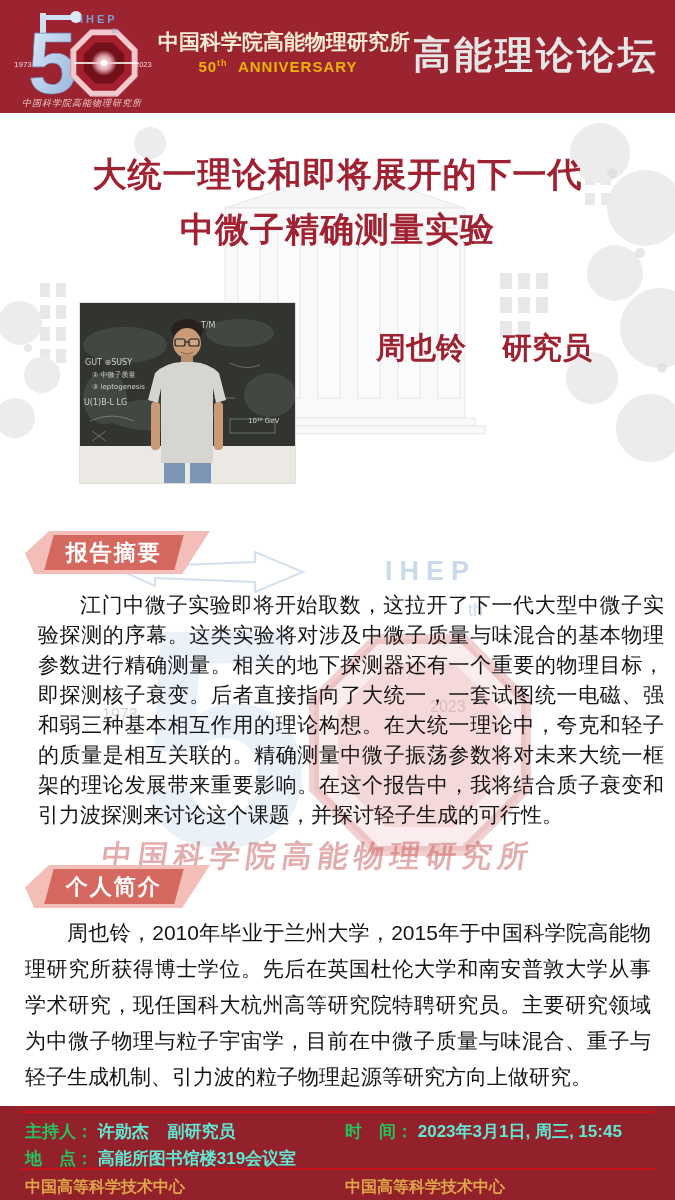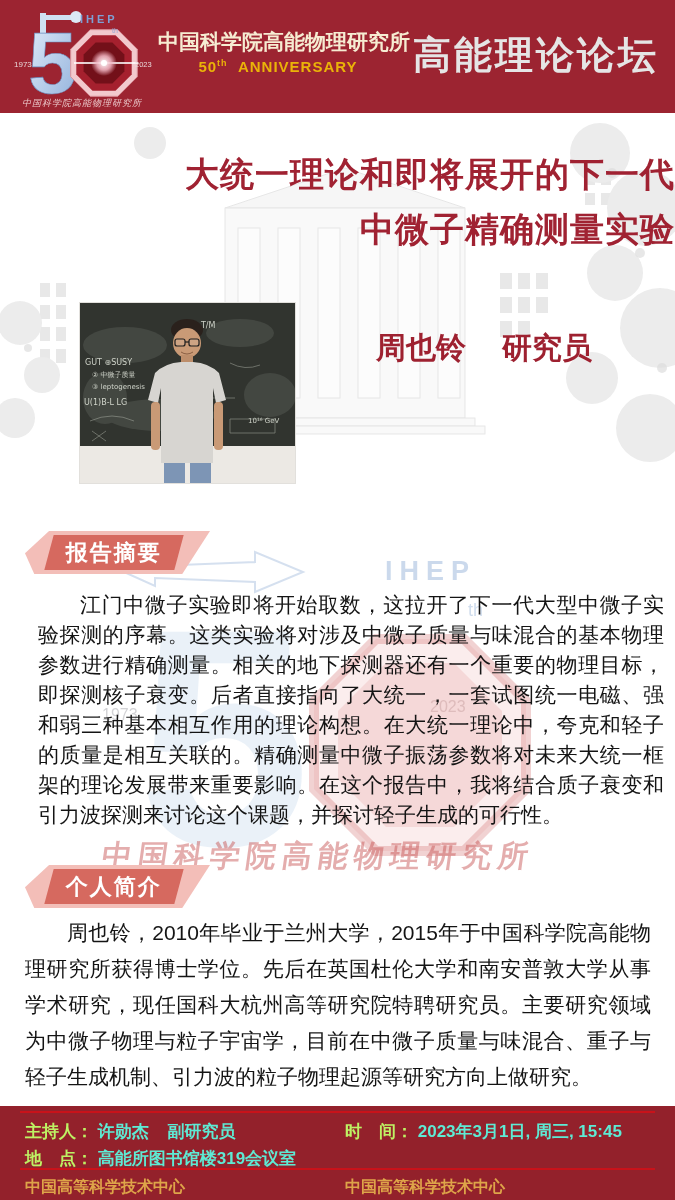--- a/index.html
+++ b/index.html
@@ -16,21 +16,21 @@
   .anniv .sup{font-size:9px;vertical-align:super;}
   .forum-title{position:absolute;right:16px;top:30px;font-size:38px;font-weight:900;
                color:#e5e5e5;letter-spacing:3px;white-space:nowrap;}
   
   .bg-building{position:absolute;left:0;top:113px;z-index:0;opacity:.65;}
   .bg-logo{position:absolute;left:40px;top:540px;z-index:0;}
   .calligraphy-wm{position:absolute;left:102px;top:836px;z-index:0;
       font-family:"DejaVu Serif","Liberation Serif",serif;font-size:30px;font-weight:700;
       color:rgba(198,84,84,.48);letter-spacing:6px;transform:skewX(-8deg);white-space:nowrap;}
   
-  .talk-title{position:absolute;left:0;width:675px;text-align:right;z-index:2;
+  .talk-title{position:absolute;left:0;width:675px;text-align:center;z-index:2;
               color:#A02232;font-weight:900;font-size:34px;letter-spacing:1px;}
   .t1{top:152px;} .t2{top:207px;}
   .photo{position:absolute;left:80px;top:303px;width:215px;height:180px;z-index:2;
          box-shadow:0 0 0 1px #e2e0dc;}
   .speaker-name{position:absolute;left:318px;top:328px;width:332px;z-index:2;
       display:flex;justify-content:center;gap:36px;color:#9E2130;font-size:30px;font-weight:800;}
   .speaker-affil{position:absolute;left:318px;top:396px;width:332px;text-align:center;z-index:2;
       color:#9E2130;font-size:29px;font-weight:800;white-space:nowrap;}
   
   .ribbon{position:absolute;left:25px;width:185px;height:43px;z-index:2;}
@@ -41,21 +41,21 @@
   .ribbon .front span{transform:skewX(15deg);color:#fff;font-size:22px;font-weight:700;letter-spacing:2px;}
   
   .para{position:absolute;left:25px;width:626px;z-index:2;color:#141414;
         text-align:justify;text-indent:2em;margin:0;}
   .abstract-para{top:590px;font-size:21px;line-height:30px;margin-left:13px;}
   .bio-para{top:915px;font-size:21px;line-height:36px;}
   
   .footer{position:absolute;left:0;top:1106px;width:675px;height:94px;background:#93212B;z-index:3;}
   .fline{position:absolute;left:20px;right:20px;height:2px;background:#C9121A;}
   .frow{position:absolute;white-space:nowrap;font-size:17px;font-weight:700;}
-  .flabel{color:#bef264;}
+  .flabel{color:#22c55e;}
   .fvalue{color:#5eead4;text-align:center;}
   .org{color:#DEA449;font-size:16px;font-weight:700;}
 </style>
 </head>
 <body>
 
 <div class="page">
 
   <svg class="bg-building" width="675" height="412" viewBox="0 0 675 412">
     <g stroke="#dadada" fill="#f6f6f6">

